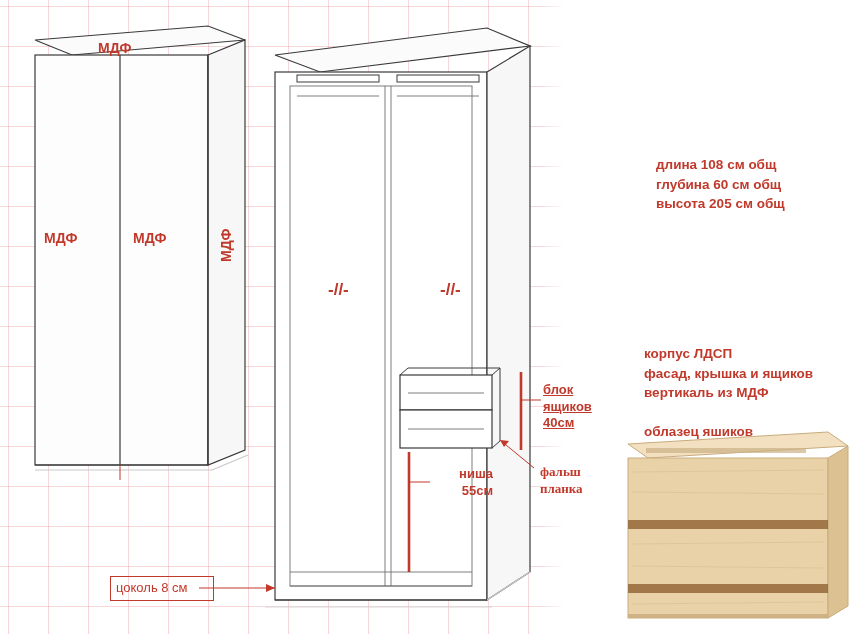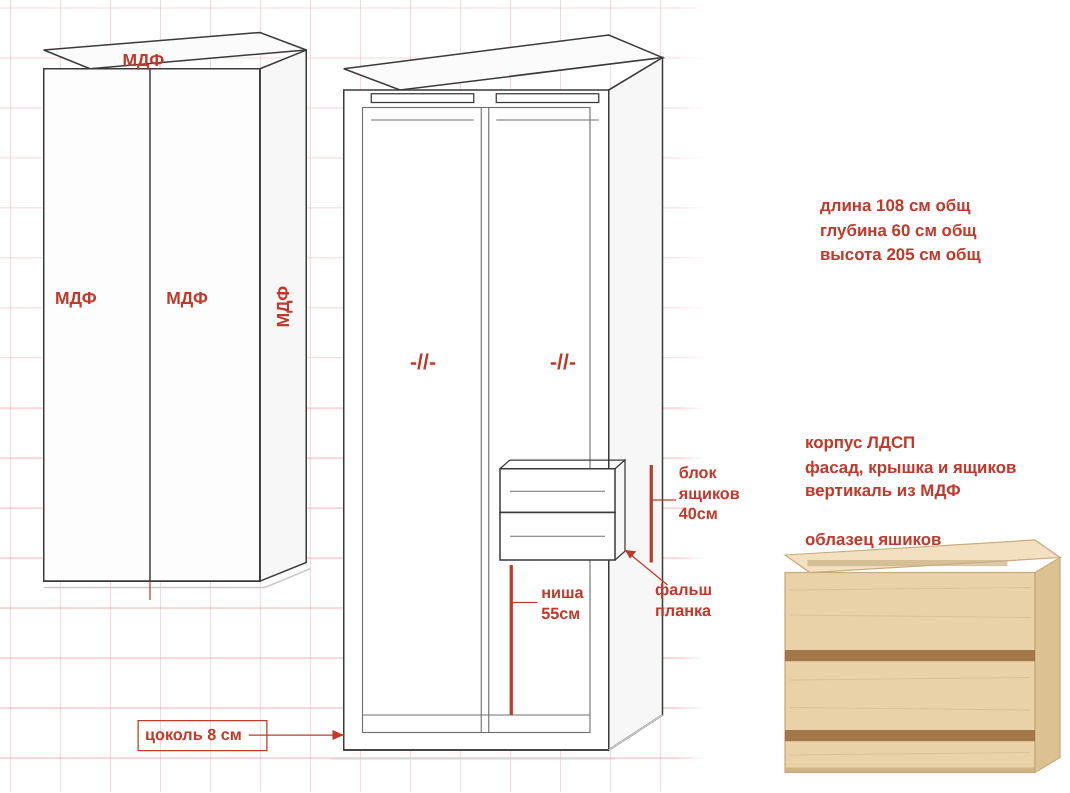--- a/index.html
+++ b/index.html
@@ -80,21 +80,21 @@
   .slash {
     position: absolute;
     color: #c0392b;
     font-weight: bold;
     font-size: 17px;
   }
   .boxed {
     position: absolute;
     border: 1px solid #c0392b;
     color: #c0392b;
-    font-weight: bold;
+    font-weight: normal;
     font-size: 13px;
     line-height: 1.3;
     padding: 3px 5px;
     white-space: pre-line;
     background: transparent;
   }
 </style>
 </head>
 <body>
 
@@ -220,25 +220,25 @@
 
   <div class="mdf" style="left:98px; top:40px;">МДФ</div>
   <div class="mdf" style="left:44px; top:230px;">МДФ</div>
   <div class="mdf" style="left:133px; top:230px;">МДФ</div>
   <div class="mdf vert" style="left:218px; top:262px;">МДФ</div>
 
 
   <div class="slash" style="left:328px; top:280px;">-//-</div>
   <div class="slash" style="left:440px; top:280px;">-//-</div>
 
-  <div class="txt label-sm" style="left:543px; top:370px; width:70px;">блок
+  <div class="txt label-sm" style="left:543px; top:382px; width:70px;text-decoration:underline;">блок
 ящиков
 40см</div>
 
-  <div class="txt label-sm" style="left:433px; top:466px; width:60px;">ниша
+  <div class="txt label-sm" style="left:433px; top:466px; width:60px;text-align:right;">ниша
 55см</div>
 
-  <div class="txt label-sm" style="left:524px; top:464px; width:70px;">фальш
+  <div class="txt label-sm" style="left:540px; top:464px; width:70px;font-family:Liberation Serif, serif;">фальш
 планка</div>
 
   <div class="boxed" style="left:110px; top:576px; width:92px;">цоколь 8 см</div>
 
 </div>
 
 </body></html>

